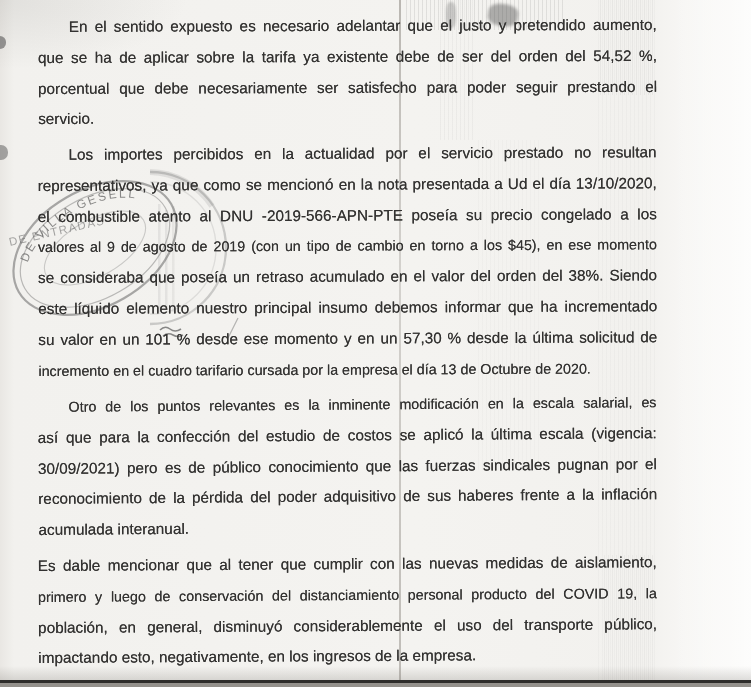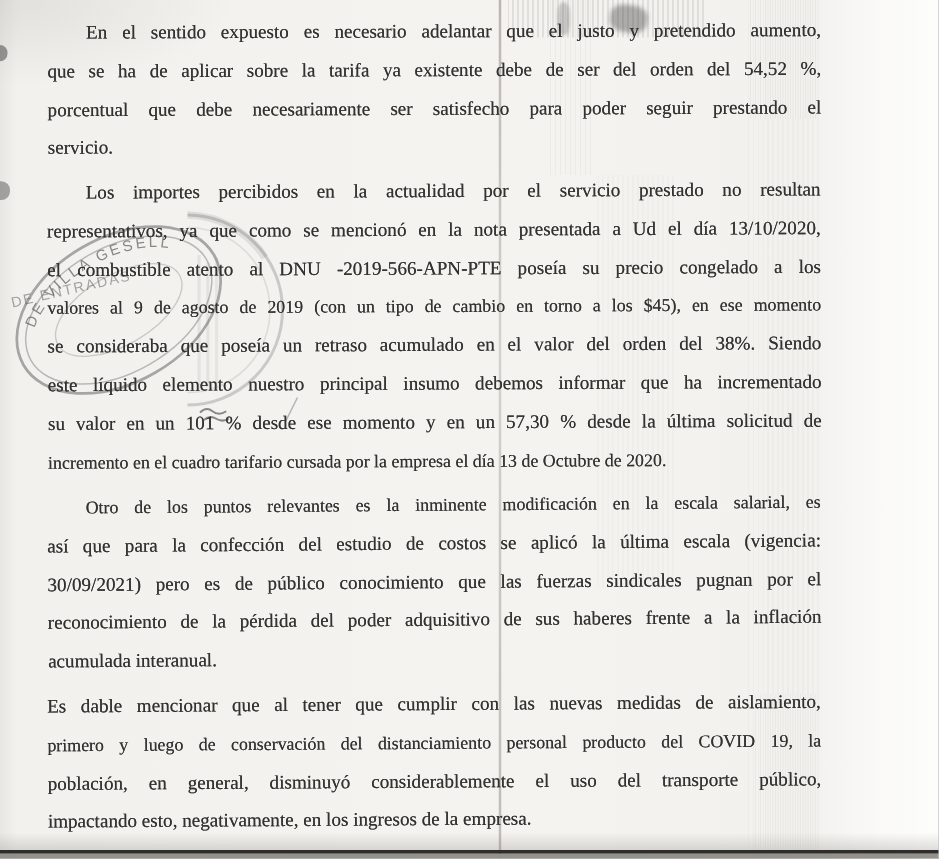--- a/index.html
+++ b/index.html
@@ -35,21 +35,20 @@
     background:linear-gradient(180deg,rgba(120,116,110,0),rgba(120,116,110,.25));}
   .bottom-line{position:absolute;left:0;top:680px;width:751px;height:3px;background:#2e2d2b;}
   .bottom-strip{position:absolute;left:0;top:683px;width:751px;height:4px;background:#94918c;}
   
   .stamp-svg{position:absolute;left:0;top:162px;width:340px;height:200px;}
   
   .text-col{
     position:absolute;left:38px;top:12px;width:619px;
     color:#333231;font-size:15.3px;line-height:30.8px;
     text-shadow:0 0 .5px rgba(50,50,48,.85);
-    font-family:Liberation Serif, serif;
   }
   .para{margin:0 0 5px 0;transform-origin:0 50%;}
   .para.r1{transform:rotate(-0.2deg);}
   .para.r2{transform:rotate(-0.25deg);}
   .para.r3{transform:rotate(-0.45deg);}
   .para.r4{transform:rotate(-0.35deg);}
   .line{display:block;white-space:nowrap;text-align:justify;text-align-last:justify;}
   .line.end{text-align-last:left;}
   .line.ind{padding-left:31px;}
   .line.sm{font-size:14.3px;}

